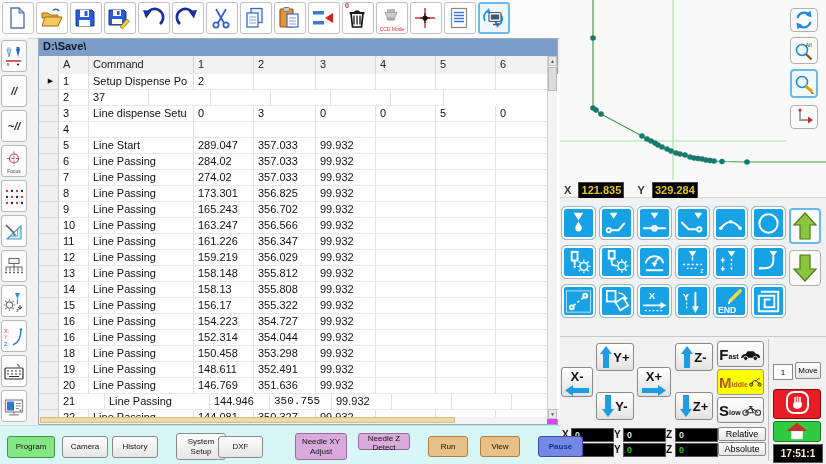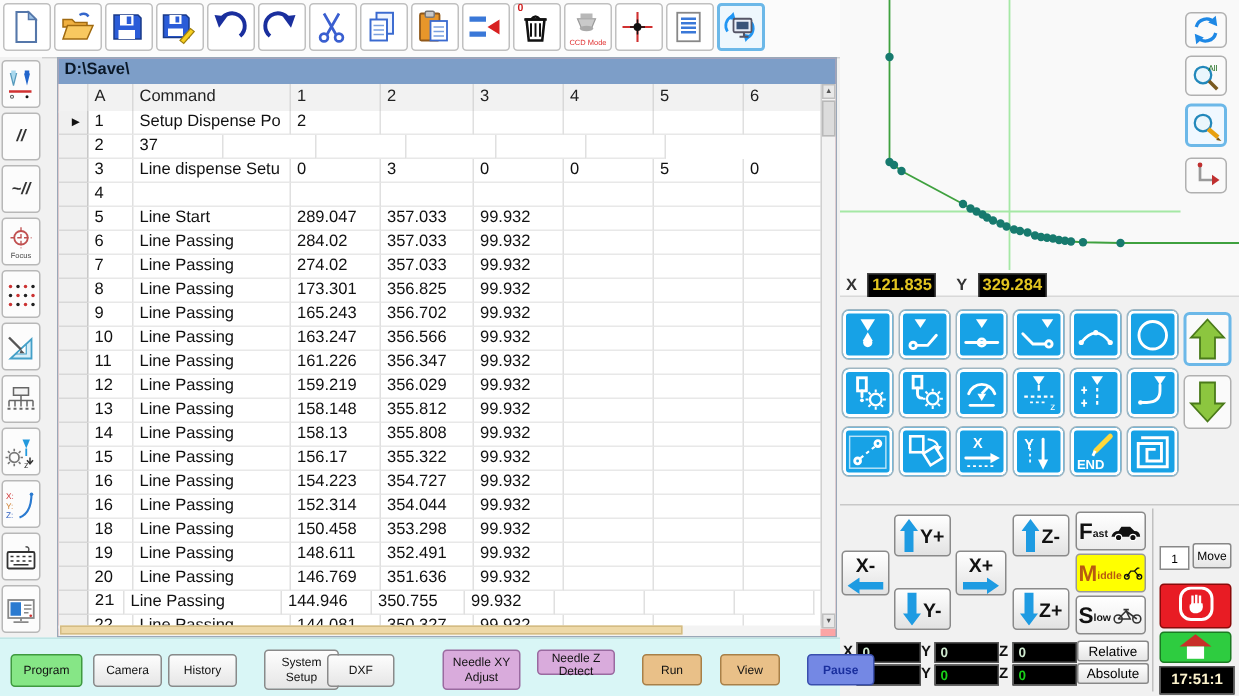--- a/index.html
+++ b/index.html
@@ -15,21 +15,21 @@
   .tb-badge{position:absolute;left:2px;top:-1px;font-size:7px;color:#d02020;font-weight:bold;}
   .ccd-label{position:absolute;left:0;right:0;bottom:1px;font-size:5px;color:#e03030;text-align:center;}
   
   #sidebar{position:absolute;left:0;top:38px;width:28px;height:387px;background:#f1f1f1;}
   .sb-btn{position:absolute;left:1px;width:26px;height:32px;background:#fcfcfc;border:1px solid #b8b8b8;
           border-radius:3px;padding:0;text-align:center;}
   .sb-btn svg{width:22px;height:22px;display:block;margin:1px auto 0;}
   .sb-text{font-size:11px;font-weight:bold;font-style:italic;color:#333;line-height:30px;}
   .sb-label{display:block;font-size:5px;color:#444;margin-top:-4px;}
   
-  #table-panel{position:absolute;left:38px;top:38px;width:520px;height:387px;background:#fca5a5;
+  #table-panel{position:absolute;left:38px;top:38px;width:520px;height:387px;background:#d946ef;
                border:1px solid #9aa8b8;box-sizing:border-box;}
   #path-bar{position:absolute;left:0;top:0;right:0;height:17px;background:#7d9ec8;color:#0a1828;
             font-size:11px;font-weight:bold;padding:1px 0 0 4px;box-sizing:border-box;}
   #t-head{position:absolute;left:0;top:17px;height:18px;display:flex;background:#f2f2f2;
           border-bottom:1px solid #b0b0b0;font-size:11px;color:#222;}
   .h-cell{border-right:1px solid #d8d8d8;padding:2px 0 0 4px;box-sizing:border-box;overflow:hidden;white-space:nowrap;}
   #t-body{position:absolute;left:0;top:35px;height:345px;overflow:hidden;font-size:11px;}
   .t-row{display:flex;height:16px;background:#fff;}
   .t-cell{border-right:1px solid #e0e0e0;border-bottom:1px solid #e8e8e8;padding:1px 0 0 4px;
           box-sizing:border-box;overflow:hidden;white-space:nowrap;}
@@ -468,24 +468,24 @@
           <div class="t-cell" style="width: 105px;">Line Passing</div>
           <div class="t-cell" style="width: 60px;">146.769</div>
           <div class="t-cell" style="width: 62px;">351.636</div>
           <div class="t-cell" style="width: 60px;">99.932</div>
           <div class="t-cell" style="width: 60px;"></div>
           <div class="t-cell" style="width: 60px;"></div>
           <div class="t-cell" style="width: 53px;"></div>
         </div>
         <div class="t-row">
           <div class="t-cell t-marker" style="width: 20px;"></div>
-          <div class="t-cell" style="width: 24px; font-family: Liberation Mono, monospace;">21</div>
+          <div class="t-cell" style="width: 46px;">21</div>
           <div class="t-cell" style="width: 105px;">Line Passing</div>
           <div class="t-cell" style="width: 60px;">144.946</div>
-          <div class="t-cell" style="width: 62px;">350.755</div>
+          <div class="t-cell" style="width: 62px; font-family: Liberation Mono, monospace;">350.755</div>
           <div class="t-cell" style="width: 60px;">99.932</div>
           <div class="t-cell" style="width: 60px;"></div>
           <div class="t-cell" style="width: 60px;"></div>
           <div class="t-cell" style="width: 53px;"></div>
         </div>
         <div class="t-row">
           <div class="t-cell t-marker" style="width: 20px;"></div>
           <div class="t-cell" style="width: 30px;">22</div>
           <div class="t-cell" style="width: 105px;">Line Passing</div>
           <div class="t-cell" style="width: 60px;">144.081</div>

